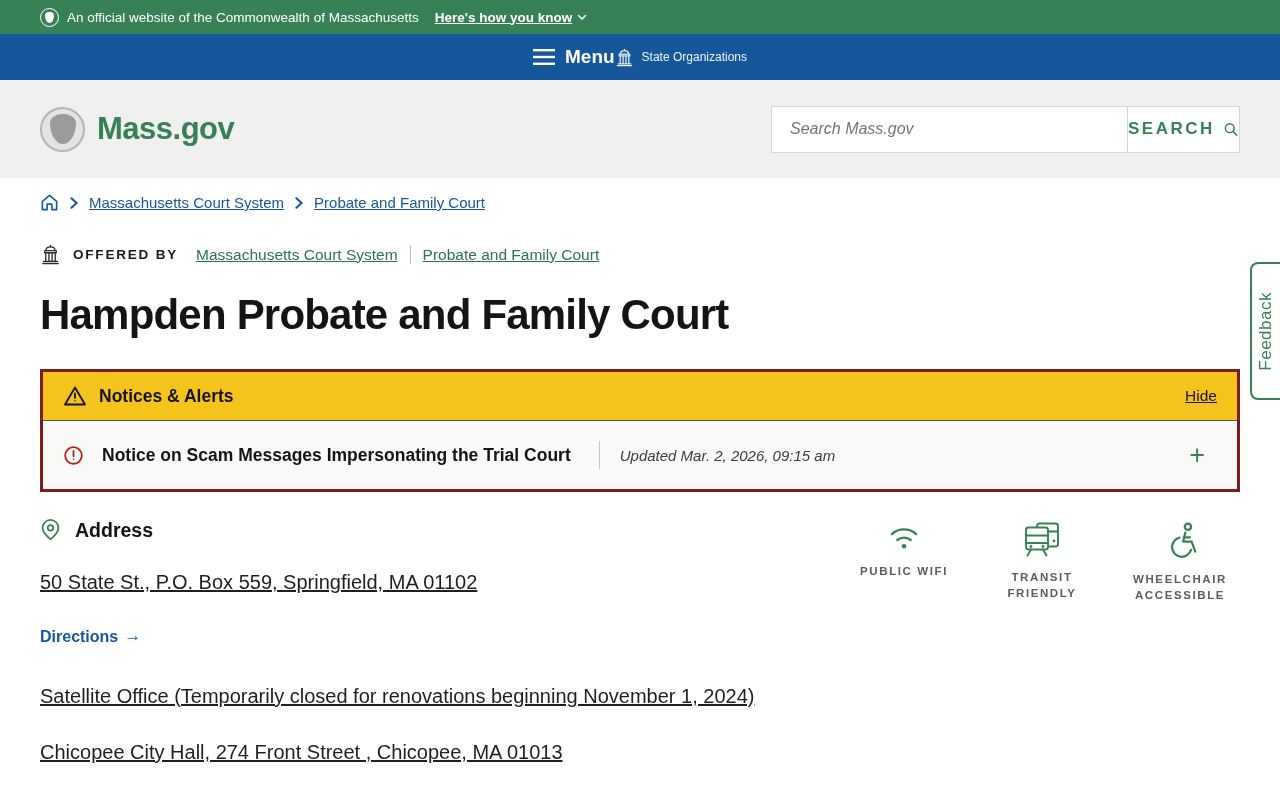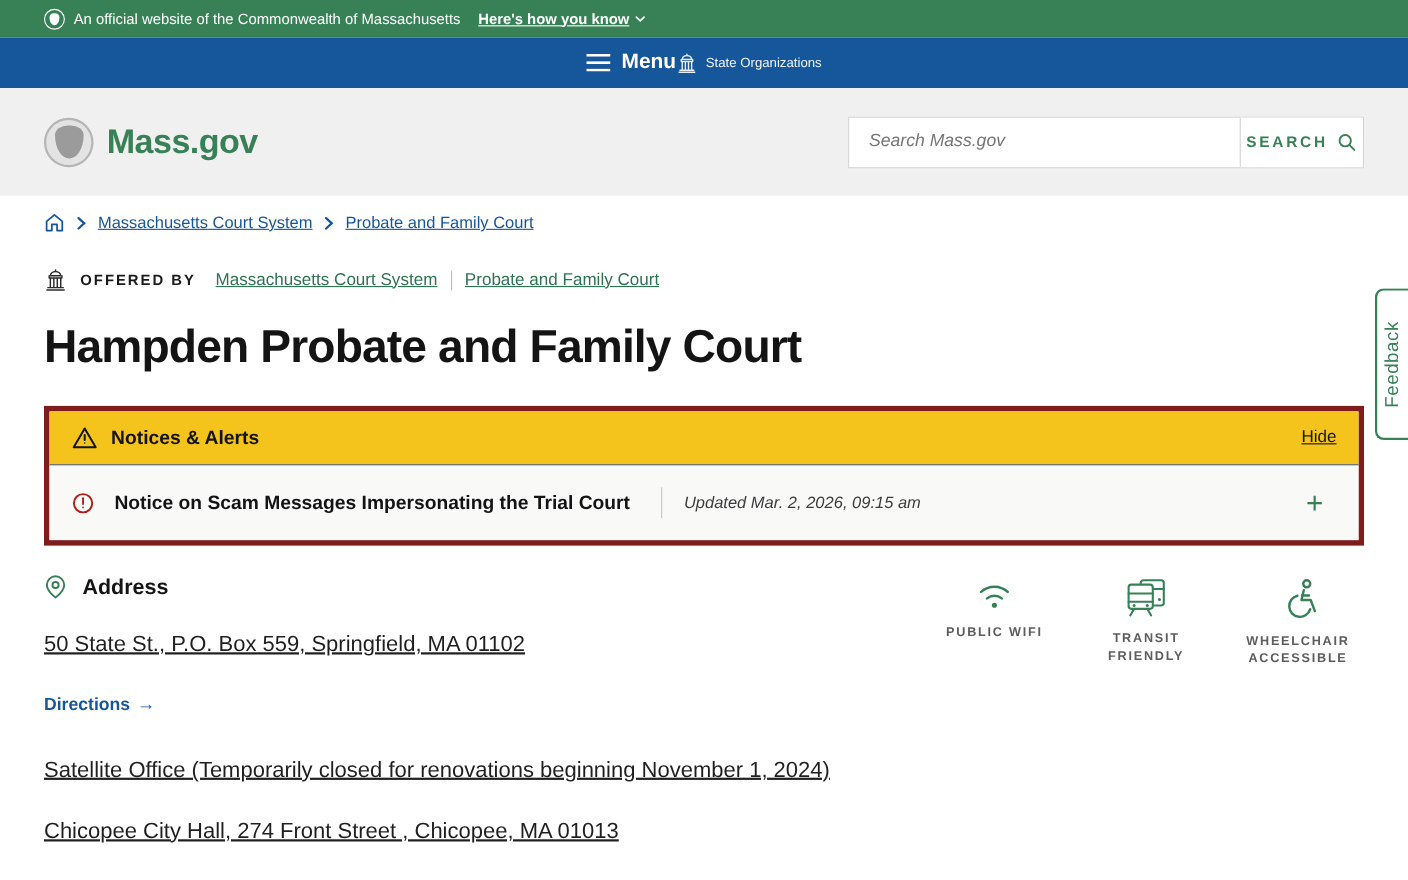--- a/index.html
+++ b/index.html
@@ -31,42 +31,42 @@
   .logo-seal { width: 45px; height: 45px; border-radius: 50%; border: 2px solid #b5b5b5;
     background: #e3e3e3; display: flex; align-items: center; justify-content: center; }
   .logo-seal-inner { width: 26px; height: 30px; background: #9b9b9b;
     border-radius: 45% 45% 50% 50% / 30% 30% 70% 70%; }
   .logo-text { font-size: 31px; font-weight: bold; color: #388157; letter-spacing: -0.5px; }
   .search-bar { display: flex; height: 47px; width: 469px; background: #fff;
     border: 1px solid #d4d4d4; }
   .search-input { flex: 1; border: none; outline: none; font-style: italic; font-size: 16px;
     color: #333; padding: 0 18px; font-family: "Liberation Sans", sans-serif; background: transparent; }
   .search-btn { width: 112px; border-left: 1px solid #d4d4d4; background: #fff; display: flex;
-    align-items: center; justify-content: center; gap: 8px; color: #388157; font-size: 14px;
+    align-items: center; justify-content: center; gap: 8px; color: #388157; font-size: 17px;
     font-weight: bold; letter-spacing: 2.5px; cursor: pointer; border-top: none; border-right: none; border-bottom: none; }
 
   
   .content { padding: 0 40px; }
 
   .breadcrumb { margin-top: 15px; display: flex; align-items: center; gap: 10px;
     font-size: 15px; }
   .breadcrumb a { color: #16569A; text-decoration: underline; cursor: pointer; }
   .crumb-sep { color: #16569A; display: flex; align-items: center; }
 
   .offered { margin-top: 32px; display: flex; align-items: center; gap: 12px; }
   .offered-label { font-size: 13.5px; font-weight: bold; letter-spacing: 1.8px; color: #1a1a1a;
     margin-right: 6px; }
   .offered a { color: #2e7352; font-size: 15.5px; text-decoration: underline; cursor: pointer; }
   .offered-sep { width: 1px; height: 18px; background: #b9b9b9; }
 
   h1.page-title { margin-top: 26px; font-size: 42px; font-weight: bold; color: #141414;
     letter-spacing: -0.8px; }
 
   
-  .alert-box { margin-top: 30px; border: 5px solid #7f1d1d; }
+  .alert-box { margin-top: 30px; border: 3px solid #7f1d1d; }
   .alert-head { height: 48px; background: #F4C31C; display: flex; align-items: center;
     padding: 0 20px; gap: 12px; }
   .alert-head-title { font-size: 17.5px; font-weight: bold; color: #141414; }
   .alert-hide { margin-left: auto; font-size: 15.5px; color: #141414; text-decoration: underline;
     cursor: pointer; }
   .alert-item { height: 69px; background: #f9f9f8; border-top: 1px solid #53565A; display: flex;
     align-items: center; padding: 0 20px; gap: 14px; }
   .alert-item-title { font-size: 17.5px; font-weight: bold; color: #141414; margin-left: 4px; }
   .alert-updated-sep { width: 1px; height: 28px; background: #c4c4c4; margin: 0 6px 0 14px; }
   .alert-updated { font-style: italic; font-size: 15px; color: #3d3d3d; }

